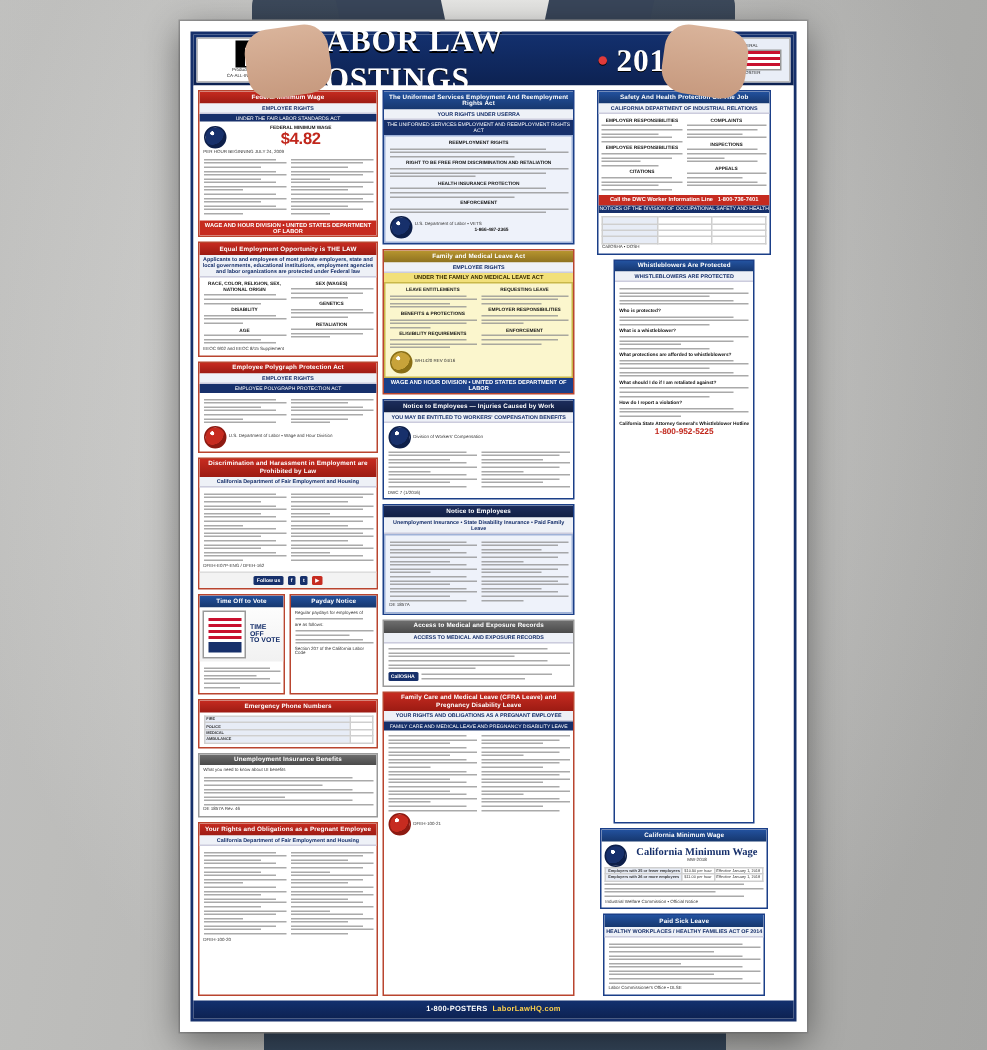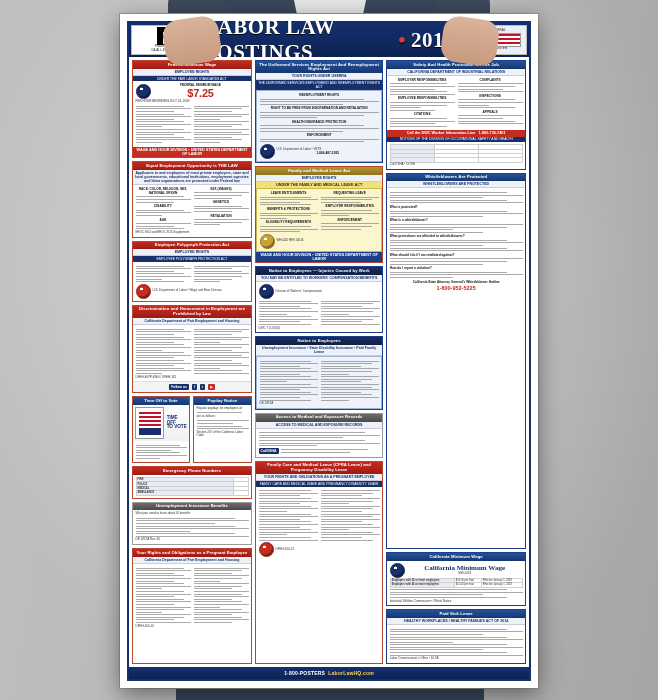--- a/index.html
+++ b/index.html
@@ -108,21 +108,21 @@
     font-size:21px;letter-spacing:.5px;
     text-shadow:0 1px 0 #000;
   }
   .hdr-title .dot{color:#e03a3a;margin:0 5px;}
 
   
   .cols{flex:1;display:flex;gap:3px;padding:3px;background:#fff;}
   .col{display:flex;flex-direction:column;gap:3px;}
   .col.c1{width:120px;}
   .col.c2{width:134px;}
-  .col.c3{width:146px;}
+  .col.c3{width:146px;align-items:center;}
 
   .panel{
     border:1px solid #b9452f;background:#fff;overflow:hidden;
     display:flex;flex-direction:column;
   }
   .panel.blue{border-color:#1b3f88;}
   .panel.gray{border-color:#9a9a9a;}
   .ptitle{
     font-size:4.2px;font-weight:bold;color:#fff;text-align:center;
     padding:1.6px 1px;line-height:1.1;
@@ -258,21 +258,21 @@
 
           <div class="panel">
             <div class="ptitle">Federal Minimum Wage</div>
             <div class="psub">EMPLOYEE RIGHTS</div>
             <div class="hdrband">UNDER THE FAIR LABOR STANDARDS ACT</div>
             <div class="pbody">
               <div class="row">
                 <div class="seal"></div>
                 <div class="fill">
                   <div class="tinyb">FEDERAL MINIMUM WAGE</div>
-                  <div class="bigred"><span class="bignum">$7.25</span></div>
+                  <div class="bigred"><span class="bignum">$4.82</span></div>
                 </div>
               </div>
               <div class="tiny">PER HOUR BEGINNING JULY 24, 2009</div>
               <div class="twocol">
                 <div class="lines">
                   <div class="ln m"></div>
                     <div class="ln"></div>
                     <div class="ln s"></div>
                     <div class="ln m"></div>
                   <div class="ln"></div>

